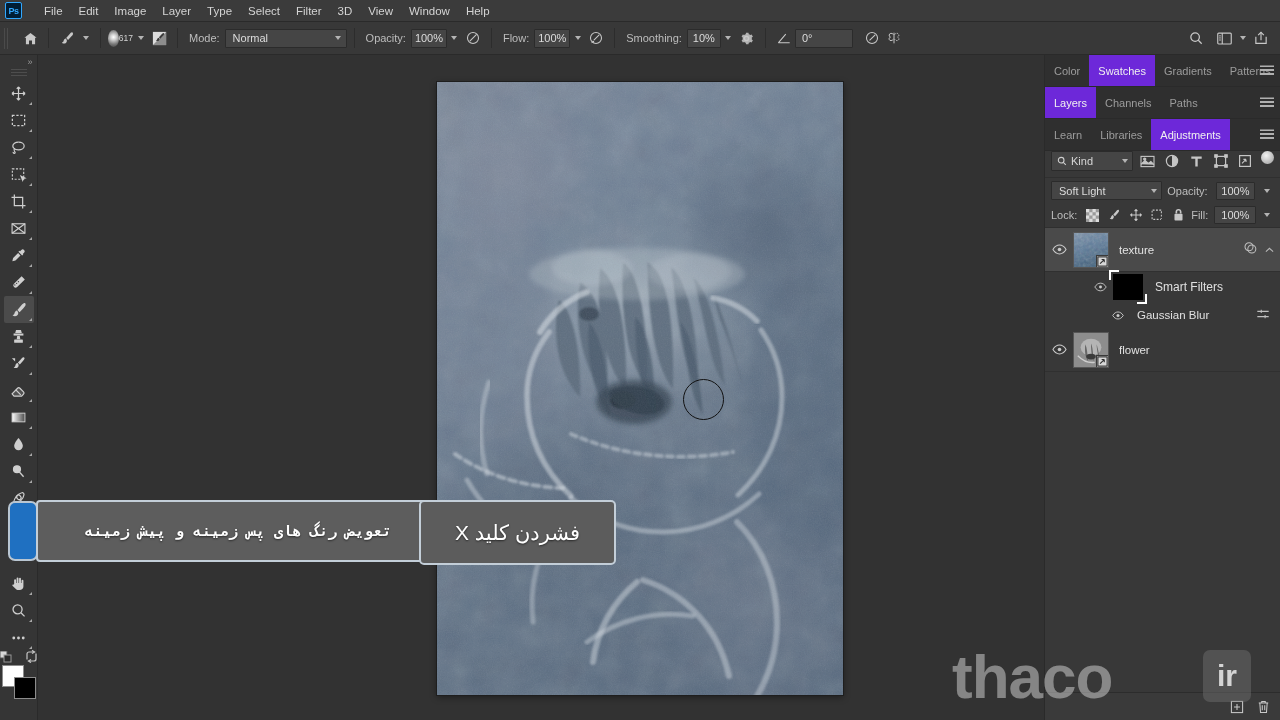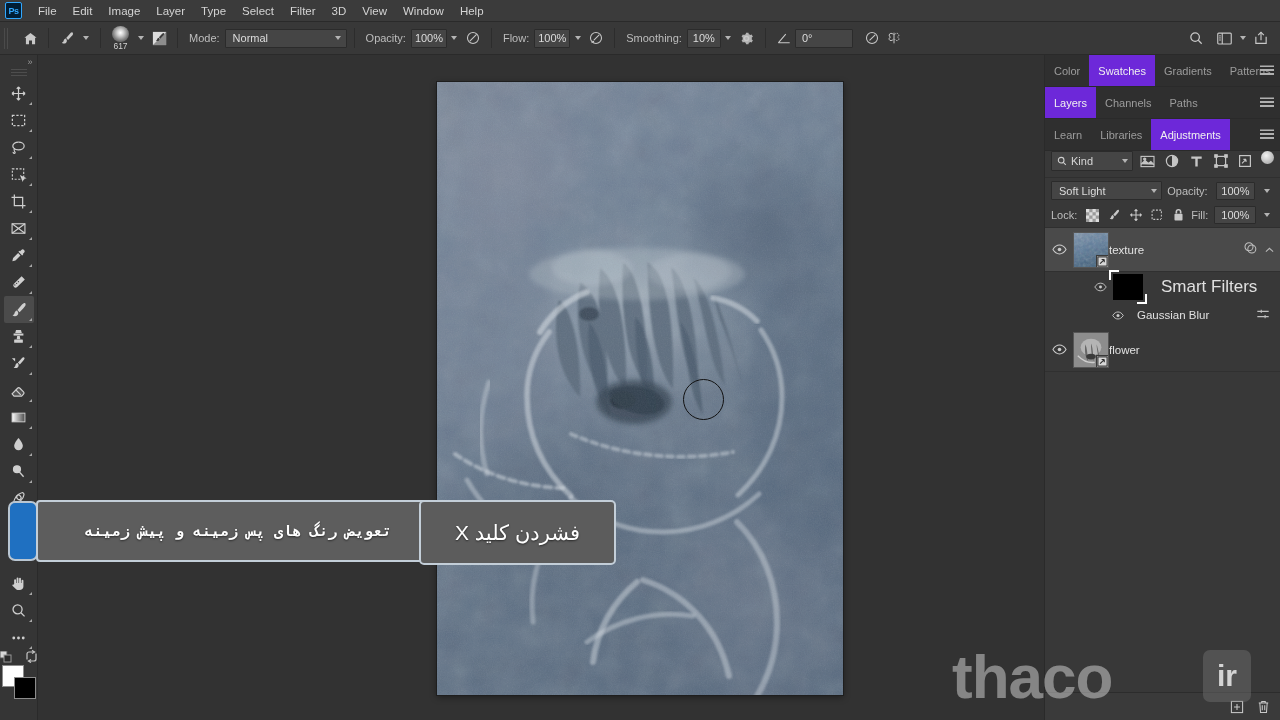--- a/index.html
+++ b/index.html
@@ -11,21 +11,21 @@
   }
   .app { position: relative; width: 1280px; height: 720px; }
 
   
   .menubar {
     position: absolute; left: 0; top: 0; width: 1280px; height: 22px;
     background: #3b3b3b; display: flex; align-items: center;
     border-bottom: 1px solid #2a2a2a;
   }
   .ps-logo {
-    width: 17px; height: 17px; margin-left: 5px; margin-right: 8px;
+    width: 17px; height: 17px; margin-left: 5px; margin-right: 14px;
     background: #001e36; border: 1px solid #31a8ff; border-radius: 2px;
     color: #31a8ff; font-size: 9px; font-weight: bold;
     display: flex; align-items: center; justify-content: center;
     letter-spacing: -0.5px;
   }
   .menu-item {
     color: #d4d4d4; font-size: 11.5px; padding: 3px 8px; white-space: nowrap;
   }
 
   
@@ -51,21 +51,21 @@
   .ob-select {
     background: #454545; border: 1px solid #2b2b2b; height: 19px;
     display: flex; align-items: center; justify-content: space-between;
     color: #dcdcdc; font-size: 11px; padding: 0 5px 0 7px; border-radius: 1px; gap: 40px;
   }
   .caret { width: 0; height: 0; border-left: 3.5px solid transparent;
     border-right: 3.5px solid transparent; border-top: 4px solid #b4b4b4; }
   .caret-btn { width: 15px; height: 19px; display: flex; align-items: center;
     justify-content: center; }
   .brush-thumb {
-    width: 25px; height: 25px; display:flex; flex-direction:column;
+    width: 25px; height: 25px; display:flex; flex-direction:row;
     align-items:center; justify-content:flex-start; position: relative;
   }
   .brush-dot {
     width: 17px; height: 17px; border-radius: 50%;
     background: radial-gradient(circle at 50% 42%, #ffffff 0%, #cfcfcf 26%, #7a7a7a 62%, #3d3d3d 100%);
   }
   .brush-size { font-size: 8.5px; color: #d2d2d2; margin-top: -1px; }
 
   
   .toolbar {
@@ -213,21 +213,21 @@
   .thumb-box {
     width: 36px; height: 36px; background: #2a2a2a; border: 1px solid #565656;
     position: relative; overflow: hidden; flex: 0 0 auto;
   }
   .thumb-box svg { width: 100%; height: 100%; display: block; }
   .so-badge {
     position: absolute; right: -1px; bottom: -1px; width: 13px; height: 13px;
     background: #d8d8d8; border: 1px solid #3a3a3a;
     display: flex; align-items: center; justify-content: center;
   }
-  .layer-name { color: #e2e2e2; font-size: 11.5px; }
+  .layer-name { color: #e2e2e2; font-size: 11.5px; margin-left: 10px; }
   .layer-fx {
     position: absolute; right: 22px; top: 50%; transform: translateY(-50%);
     color: #c0c0c0;
   }
   .layer-chevron {
     position: absolute; right: 6px; top: 50%; transform: translateY(-50%);
     color: #b8b8b8; font-size: 10px;
   }
   .sf-row {
     height: 30px; display: flex; align-items: center; padding-left: 44px;
@@ -238,21 +238,21 @@
   .mask-thumb {
     width: 30px; height: 26px; background: #000; position: relative;
     margin-left: 2px; flex: 0 0 auto;
   }
   .mask-thumb::before, .mask-thumb::after {
     content: ''; position: absolute; width: 8px; height: 8px;
     border: 2px solid #fff;
   }
   .mask-thumb::before { left: -4px; top: -4px; border-right: none; border-bottom: none; }
   .mask-thumb::after { right: -4px; bottom: -4px; border-left: none; border-top: none; }
-  .sf-label { color: #e0e0e0; font-size: 17px; margin-left: 18px; }
+  .sf-label { color: #e0e0e0; font-size: 12px; margin-left: 12px; }
   .gb-row { height: 26px; display: flex; align-items: center; padding-left: 62px;
     position: relative; }
   .gb-label { color: #e0e0e0; font-size: 11.5px; margin-left: 8px; }
   .gb-settings { position: absolute; right: 10px; top: 50%;
     transform: translateY(-50%); color: #c0c0c0; }
 
   .panel-bottom {
     position: absolute; left: 0; bottom: 0; width: 236px; height: 28px;
     background: #3a3a3a; border-top: 1px solid #2c2c2c;
     display: flex; align-items: center; justify-content: flex-end;

